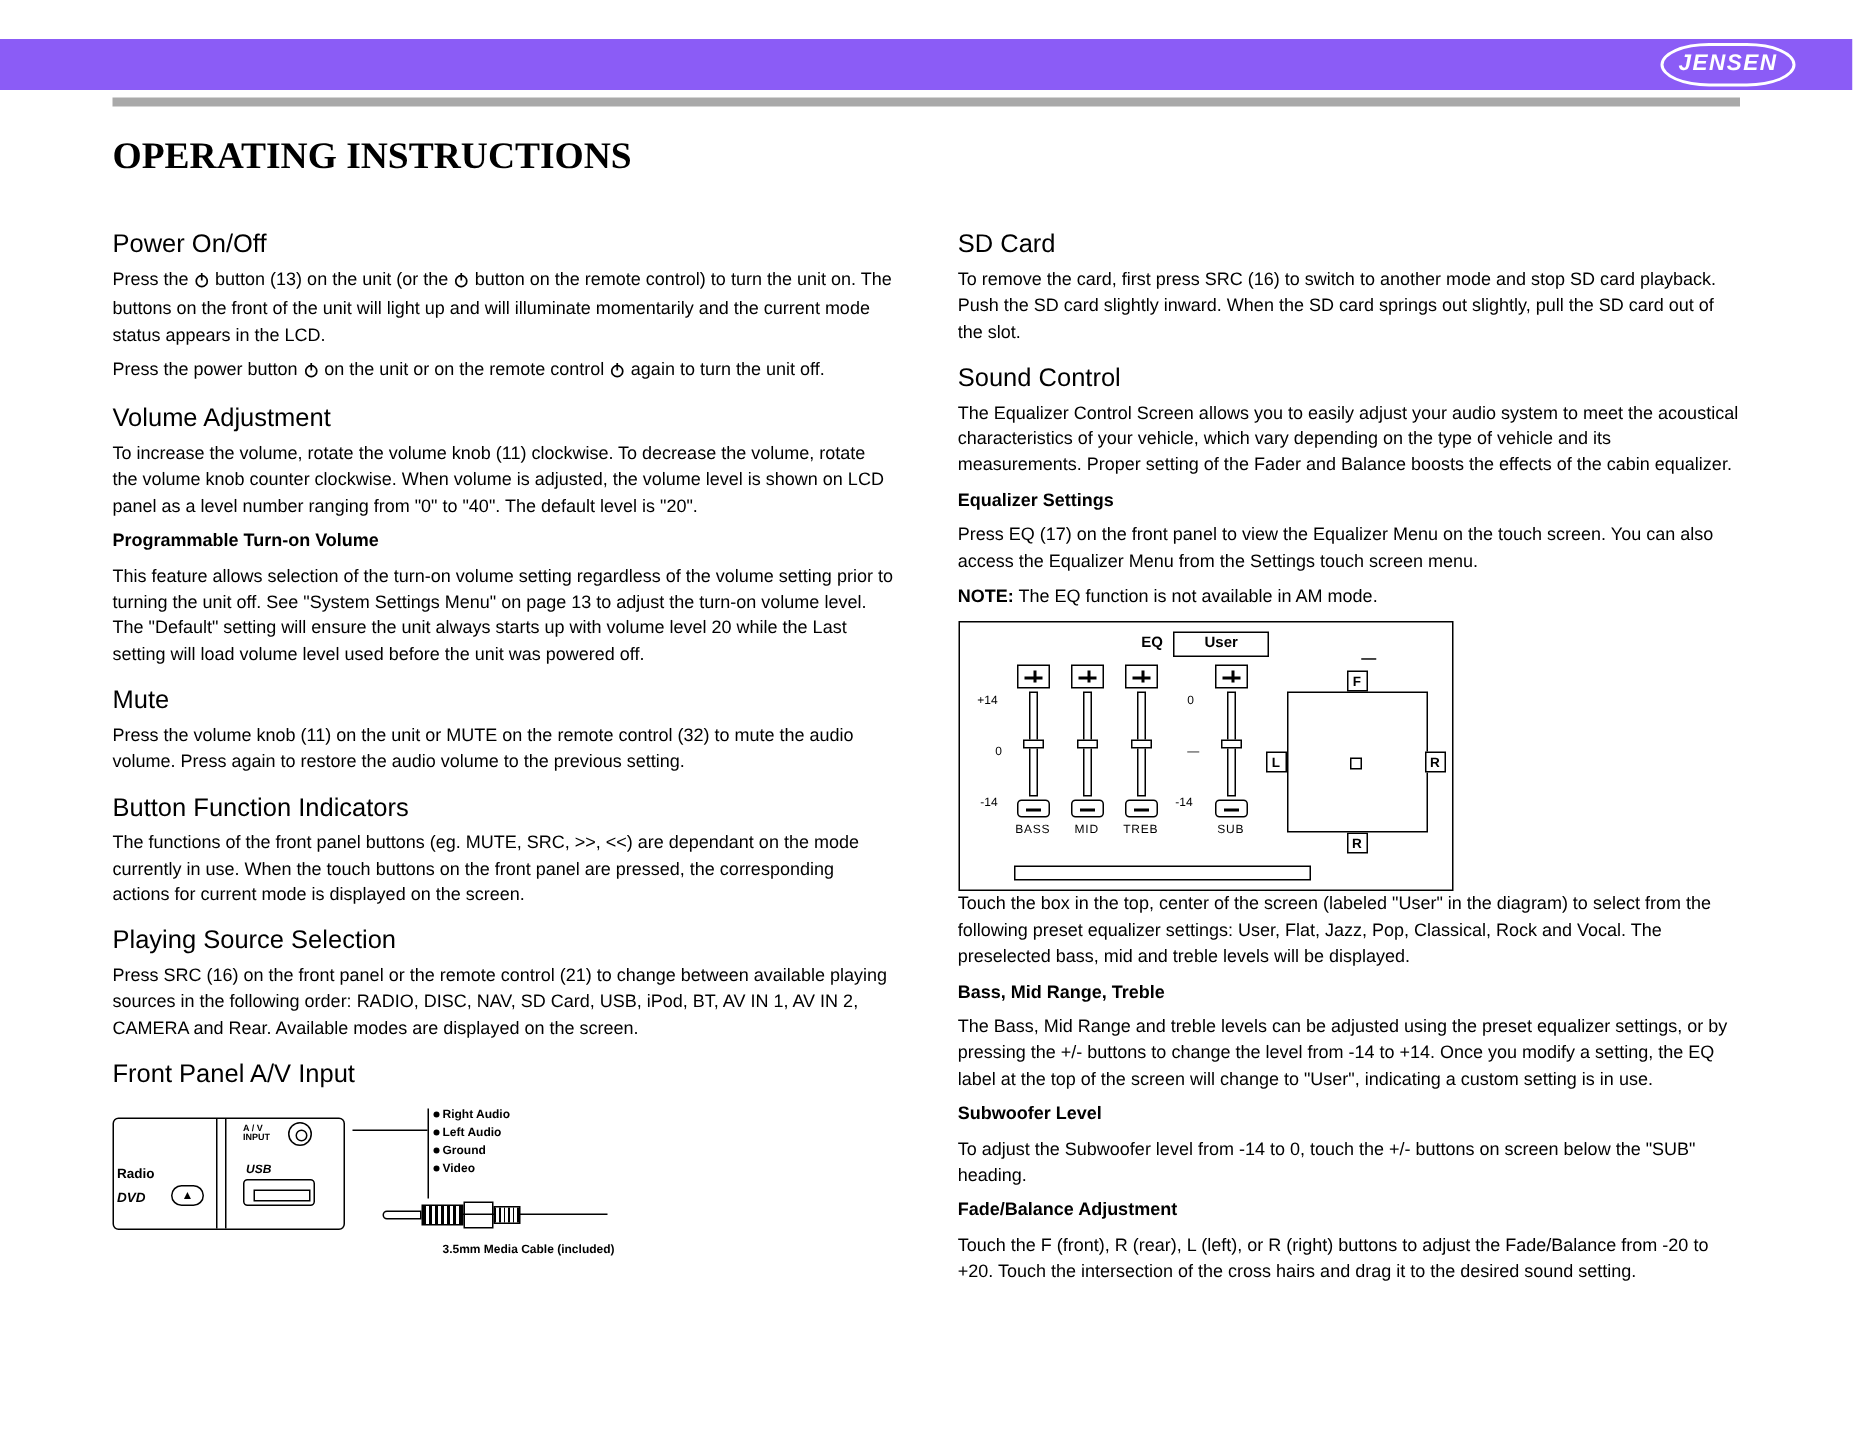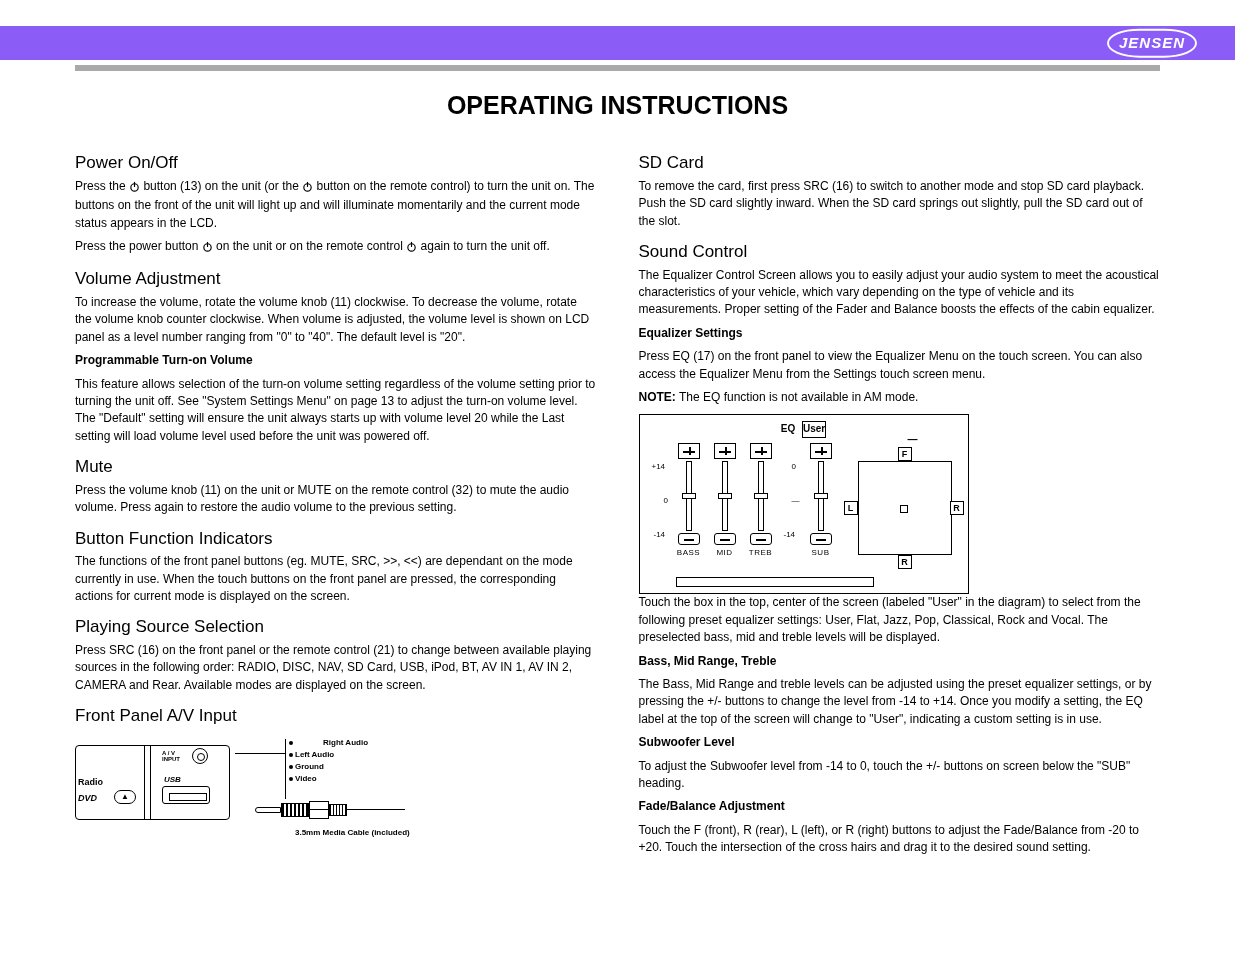--- a/index.html
+++ b/index.html
@@ -38,27 +38,26 @@
     height: 6px;
     margin-top: 5px;
     width: calc(100% - 150px);
     margin-left: 75px;
   }
   .page {
     padding: 0 75px 30px 75px;
     position: relative;
   }
   h1.section-title {
-    font-family: Liberation Sans, sans-serif;
+    font-family: Liberation Serif, serif;
     font-weight: 900;
     font-size: 25px;
     letter-spacing: 0px;
     margin-top: 16px;
     margin-bottom: 18px;
-    text-align: center;
   }
   .columns {
     display: flex;
     gap: 42px;
   }
   .col { flex: 1 1 0; }
   .subhead {
     font-weight: normal;
     font-size: 17px;
     margin-top: 10px;
@@ -164,21 +163,21 @@
     border:1.5px solid #000;
     width:330px; height:180px;
     position:relative;
     margin-top:8px;
     font-size:10px;
   }
   .eq-panel .hdr{
     position:absolute; left:0; right:0; top:6px; text-align:center; font-weight:bold;
   }
   .eq-panel .hdr .eqbox{ display:inline-block; margin-right:4px; }
-  .eq-panel .hdr .userbox{ display:inline-block; border:1px solid #000; padding:0 0; }
+  .eq-panel .hdr .userbox{ display:inline-block; border:1px solid #000; padding:0 20px; }
   .slider-col{
     position:absolute; top:28px; width:26px; height:126px; text-align:center;
   }
   .slider-col .plus{
     width:22px; height:16px; border:1px solid #000; margin:0 auto 2px auto; position:relative;
   }
   .slider-col .plus::before{content:""; position:absolute; left:4px; right:4px; top:7px; height:2px; background:#000;}
   .slider-col .plus::after{content:""; position:absolute; top:3px; bottom:3px; left:10px; width:2px; background:#000;}
   .slider-col .track{
     width:6px; height:70px; border:1px solid #000; margin:2px auto; position:relative; background:#fff;
@@ -278,21 +277,21 @@
           <div class="usb">USB</div>
           <div class="usb-slot"></div>
           <div class="radio">Radio</div>
           <div class="dvd">DVD</div>
           <div class="eject">▲</div>
         </div>
         <div class="av-callout">
           <div class="line h1"></div>
             <div class="line v1"></div>
           <div class="dot" style="top:2px;"></div>
-          <div class="lbl" style="top:-2px;margin-left:28px;">Right Audio</div>
+          <div class="lbl" style="top:-2px;">Right Audio</div>
           <div class="dot" style="top:14px;"></div>
           <div class="lbl" style="top:10px;">Left Audio</div>
           <div class="dot" style="top:26px;"></div>
           <div class="lbl" style="top:22px;">Ground</div>
           <div class="dot" style="top:38px;"></div>
           <div class="lbl" style="top:34px;">Video</div>
           <div class="cable-line"></div>
           <div class="cable-plug">
             <div class="tip"></div>
               <div class="body1"></div>

